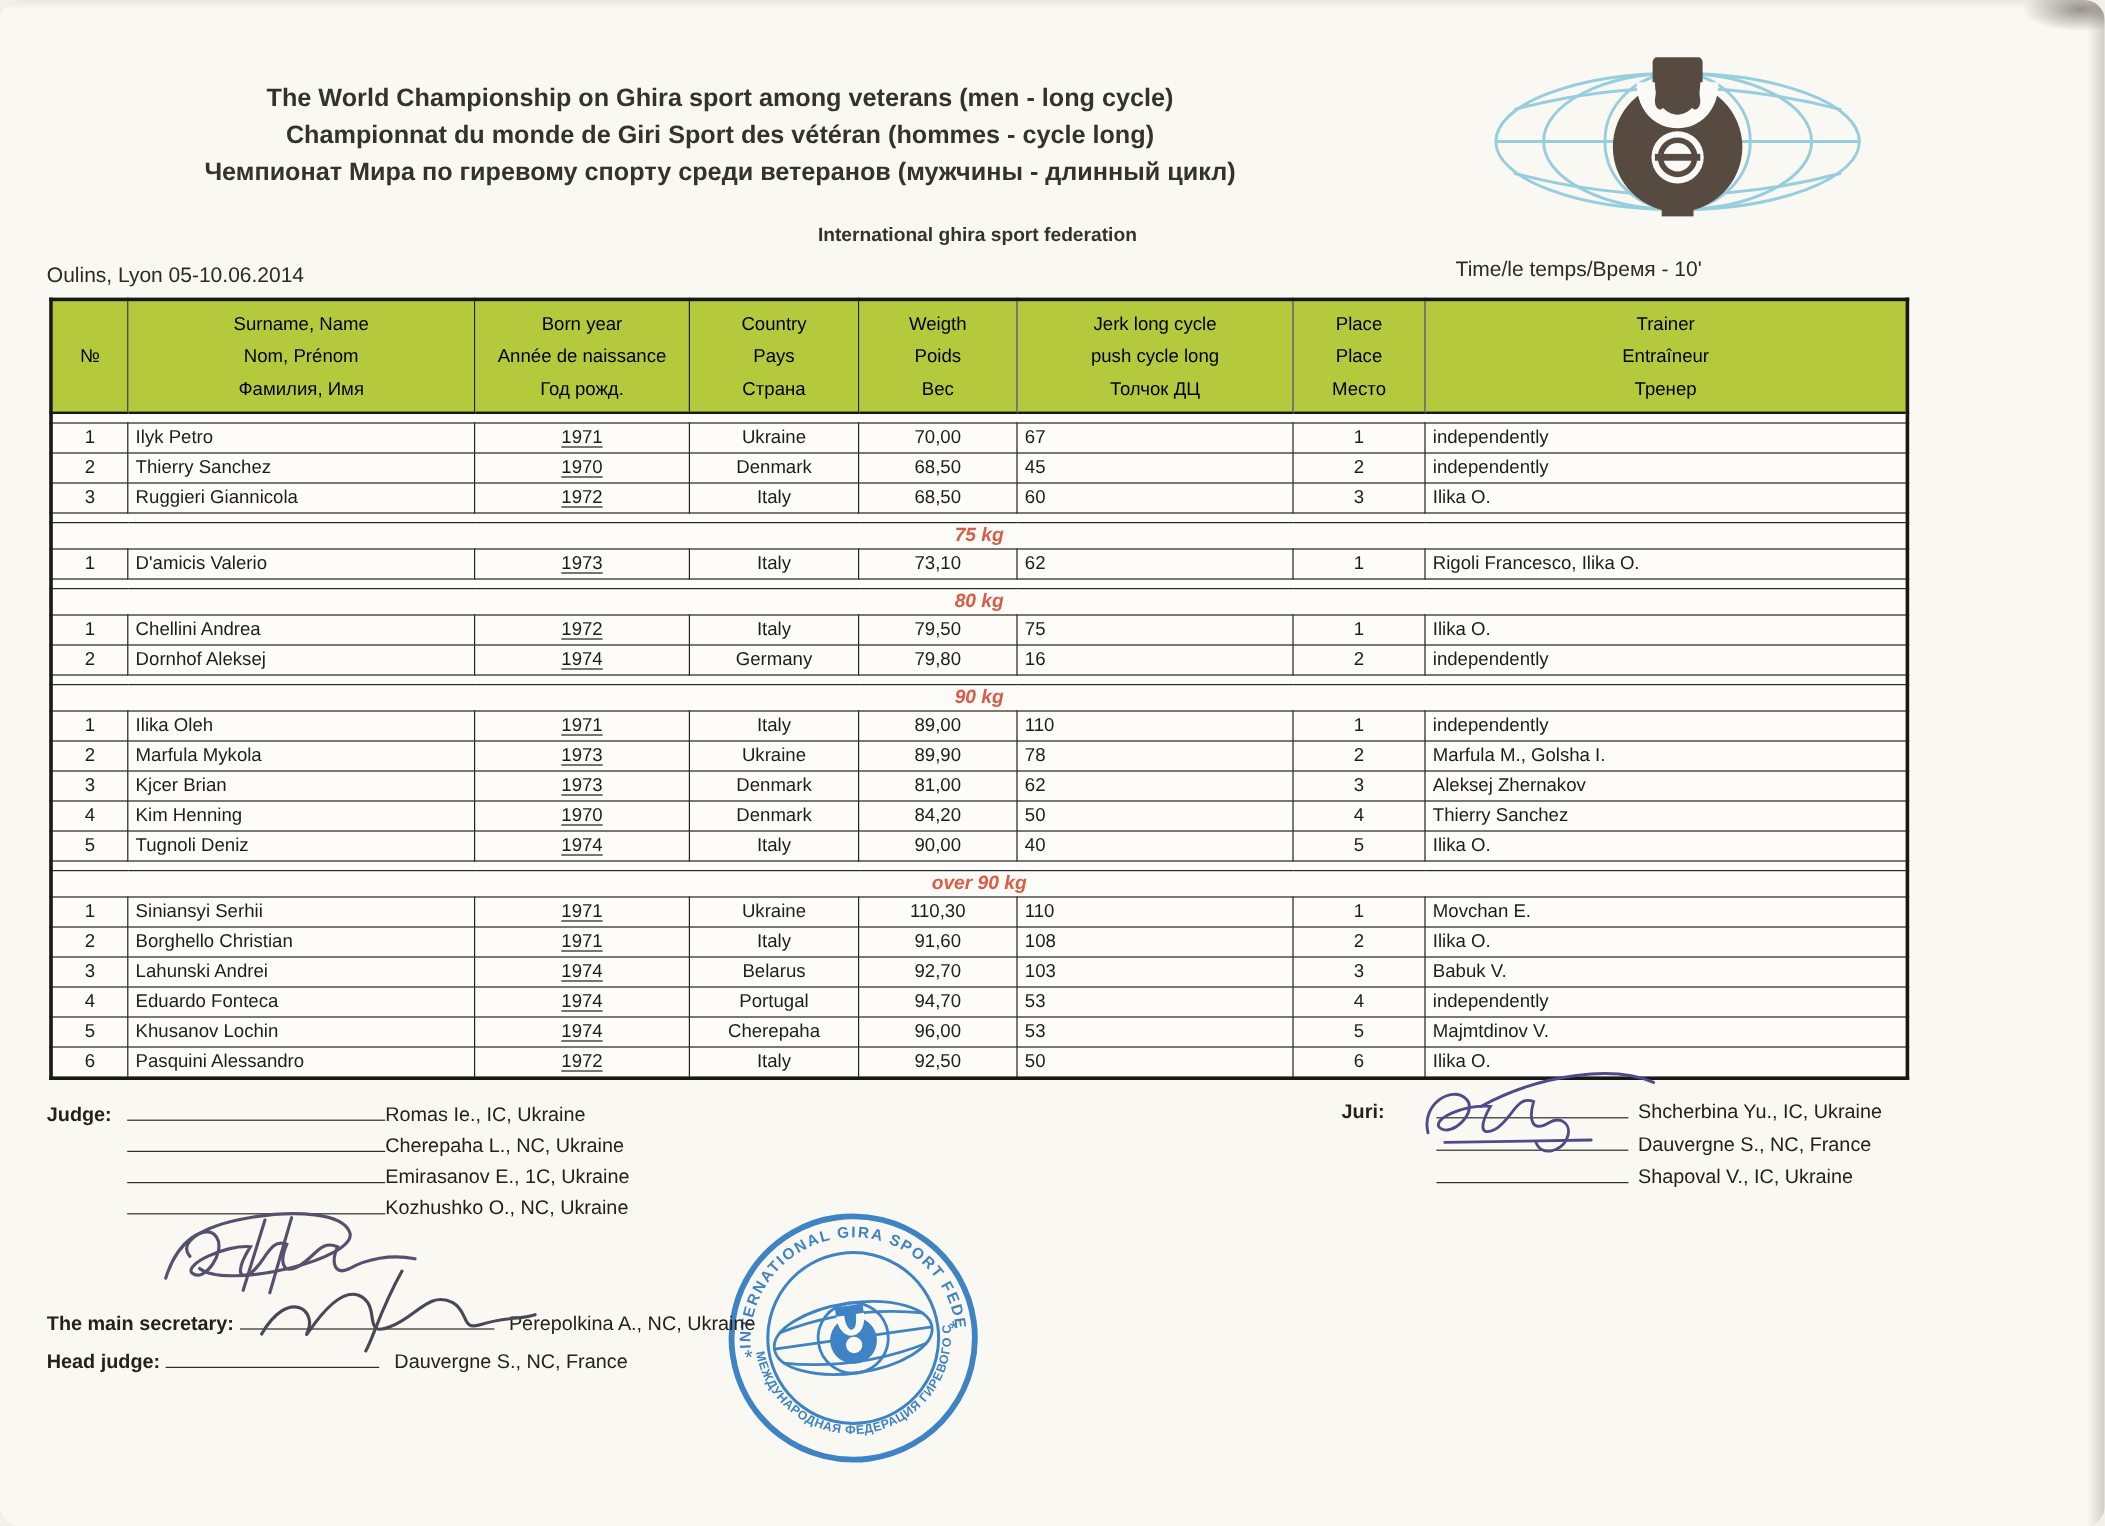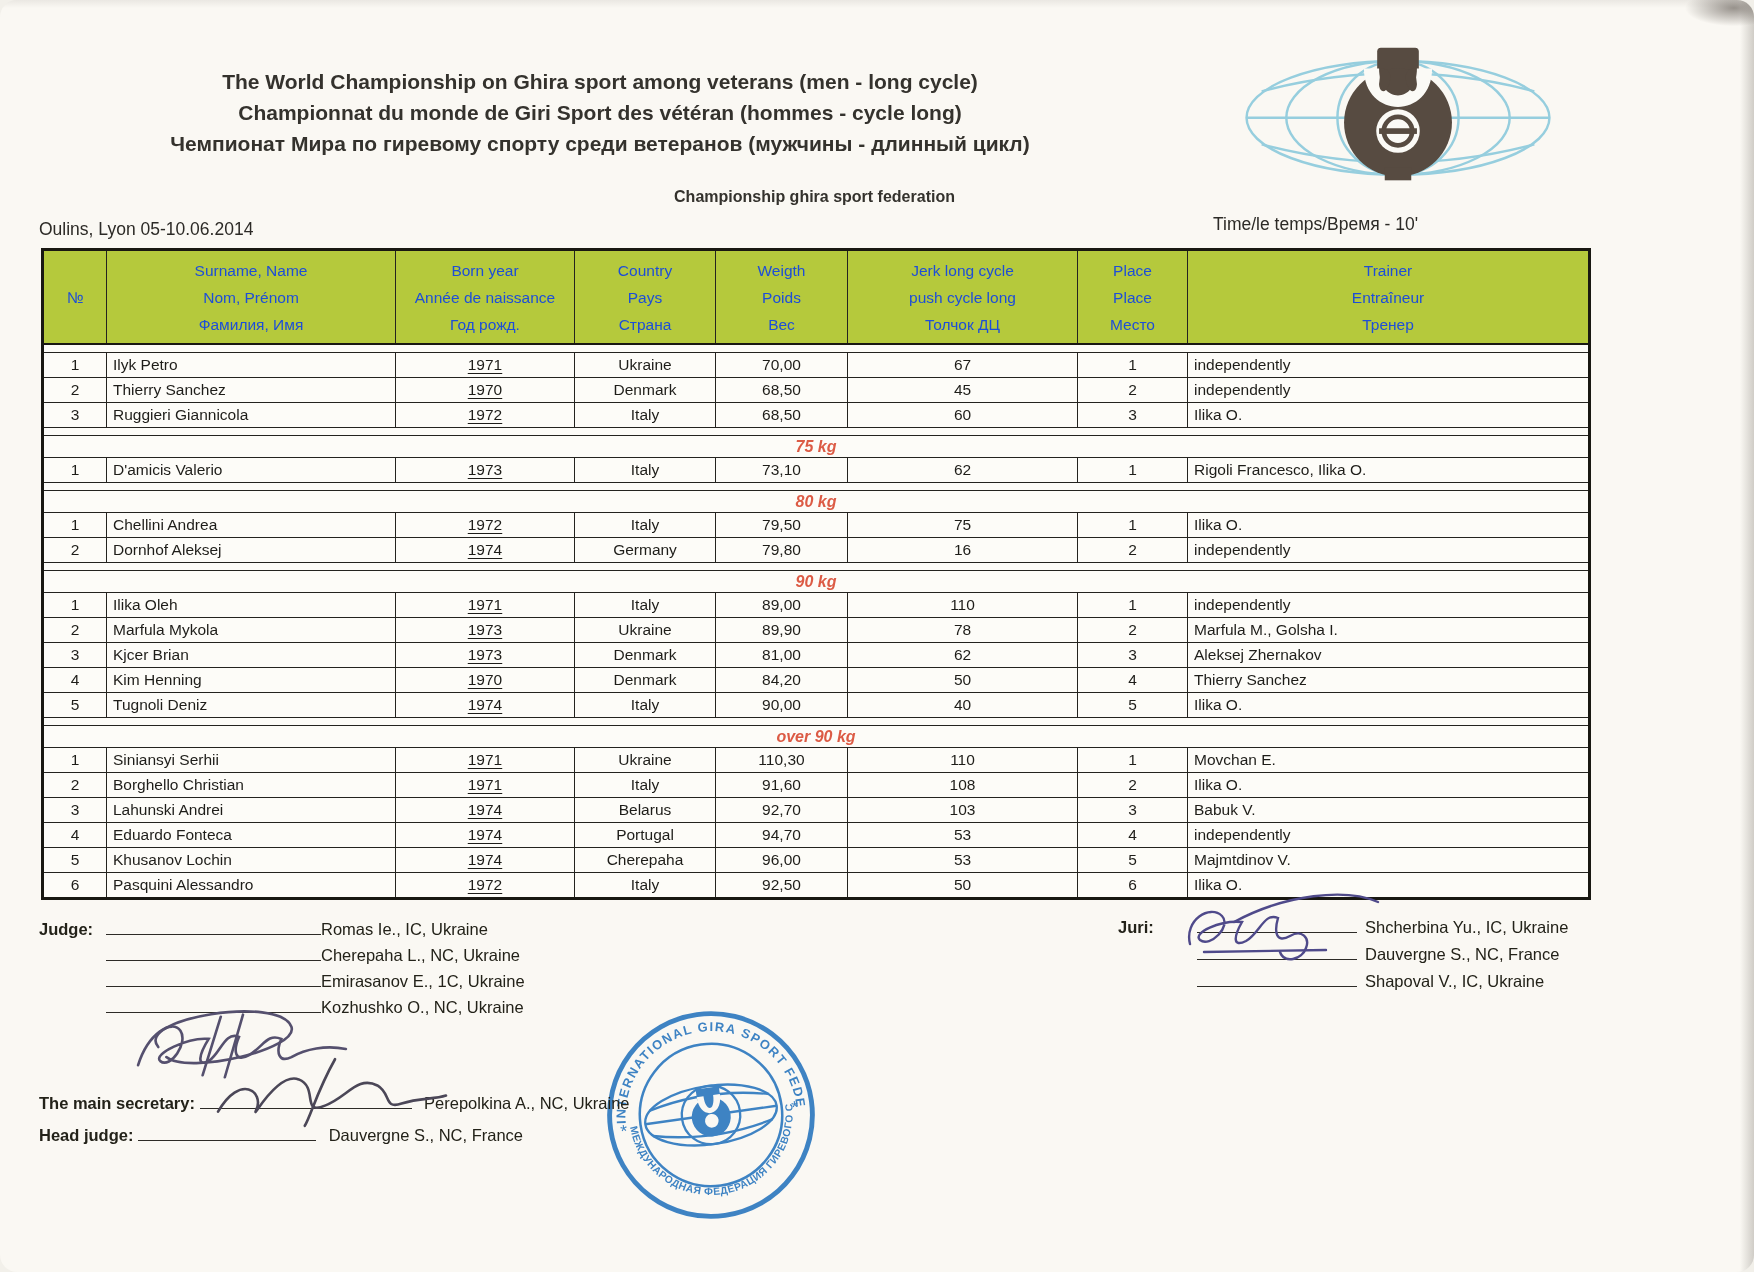--- a/index.html
+++ b/index.html
@@ -44,41 +44,41 @@
     background:#fdfcf8;
     border:3px solid #191812;
   }
   .results-table td,.results-table th{
     border:1.7px solid var(--line);
     padding:0 6px;overflow:hidden;white-space:nowrap;
     vertical-align:middle;
   }
   .results-table thead th{
     background:var(--header-green);
-    height:92px;font-weight:normal;font-size:15.5px;color:#1d4ed8;
+    height:92px;font-weight:normal;font-size:15.5px;color:#000000;
     border-bottom:2.4px solid #191812;padding:0 2px;
   }
   .hl{line-height:27px;text-align:center;}
   .row-age td{
     background:var(--age-yellow);height:25px;
     font-weight:bold;font-size:16px;text-align:center;color:#191812;
     border-top:2.2px solid #191812;border-bottom:2.2px solid #191812;
   }
   .row-spacer td{height:7px;}
   .row-band td{
     height:21px;text-align:center;
     color:var(--section-red);font-weight:bold;font-style:italic;font-size:16px;
   }
   .row-data td{height:24px;font-size:15.5px;color:#1e1d19;}
   .c0{text-align:center;}
   .c1{text-align:left;padding-left:7px;}
   .c2{text-align:center;text-decoration:underline;text-underline-offset:3px;}
   .c3{text-align:center;}
   .c4{text-align:center;}
-  .c5{text-align:center;}
+  .c5{}
   .c6{text-align:center;}
   .c7{text-align:left;padding-left:7px;}
   
   .footer-text{position:absolute;z-index:2;font-size:16.5px;color:#232219;}
   .judge-block{left:39px;top:916px;width:600px;}
   .jrow{height:26px;line-height:26px;}
   .jlabel{display:inline-block;width:67px;font-weight:bold;}
   .jindent{display:inline-block;width:67px;}
   .uline{display:inline-block;border-bottom:1.8px solid #2d2b26;height:13px;vertical-align:baseline;}
   .w215{width:215px;}
@@ -101,21 +101,21 @@
 </head>
 <body>
 
 <div class="page">
 
   <div class="title-block">
     <div class="title-line">The World Championship on Ghira sport among veterans (men - long cycle)</div>
     <div class="title-line">Championnat du monde de Giri Sport des vétéran (hommes - cycle long)</div>
     <div class="title-line">Чемпионат Мира по гиревому спорту среди ветеранов (мужчины - длинный цикл)</div>
   </div>
-  <div class="federation-line">Championship ghira sport federation</div>
+  <div class="federation-line">International ghira sport federation</div>
   <div class="location-line">Oulins, Lyon 05-10.06.2014</div>
   <div class="time-line">Time/le temps/Время -  10'</div>
 
   <svg class="logo" viewBox="0 0 340 150">
     <g stroke="#96cede" stroke-width="2.6" fill="none">
       <ellipse cx="170" cy="78" rx="160" ry="60"></ellipse>
       <ellipse cx="170" cy="78" rx="118" ry="60"></ellipse>
       <ellipse cx="170" cy="78" rx="64" ry="60"></ellipse>
       <line x1="10" y1="78" x2="330" y2="78"></line>
       <path d="M26,50 Q170,12 314,50"></path>

